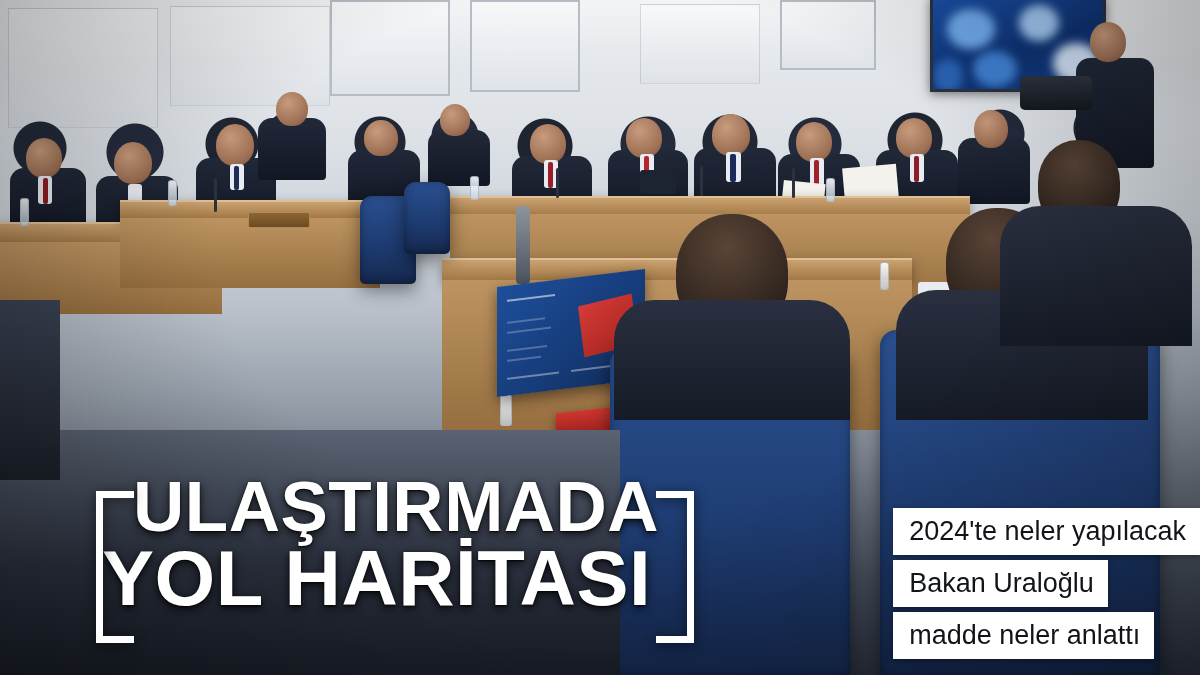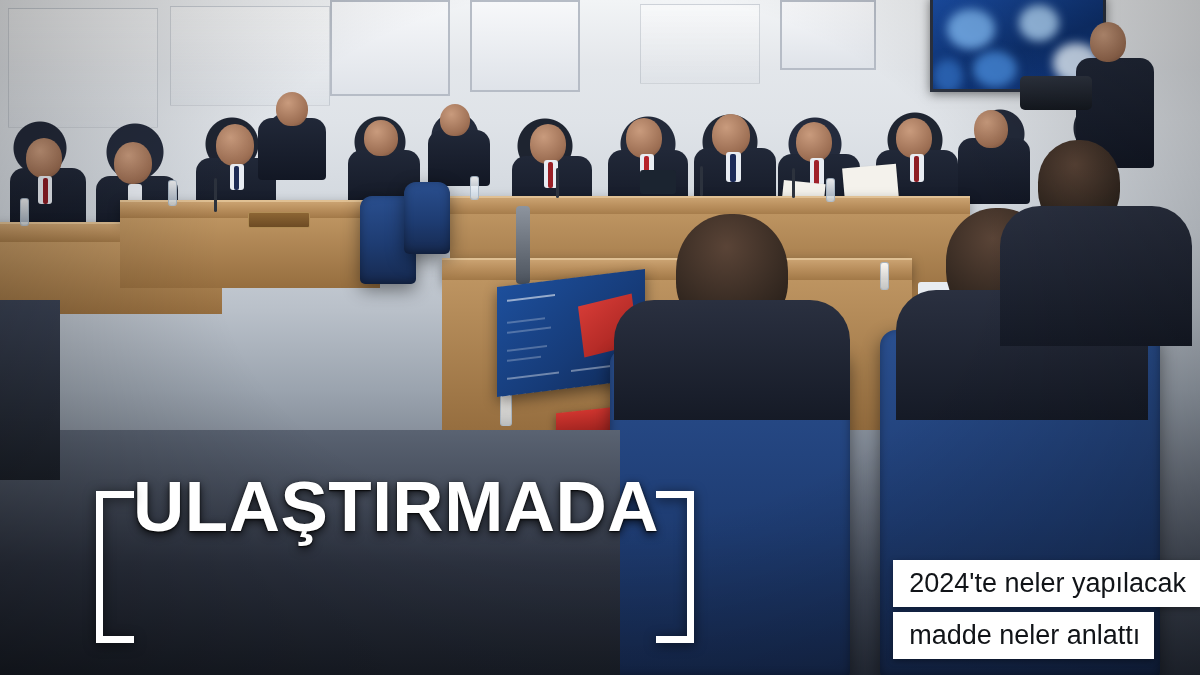--- a/index.html
+++ b/index.html
@@ -346,20 +346,22 @@
     <div style="position:absolute;left:0;top:430px;width:620px;height:245px;background:linear-gradient(180deg,#5a6372,#2d3341 55%,#1a1f29);"></div>
     <div style="position:absolute;left:0;top:300px;width:60px;height:180px;background:linear-gradient(180deg,#3a4254,#1b2029);"></div>
 
     <div class="vignette"></div>
   </div>
 
   <div class="headline">
     <div class="bracket left"></div>
     <div class="bracket right"></div>
     <div class="line1">ULAŞTIRMADA</div>
+    <div class="line2">YOL HARİTASI</div>
   </div>
 
   <div class="captions">
     <div class="cap">2024'te neler yapılacak</div>
+    <div class="cap">Bakan Uraloğlu</div>
     <div class="cap">madde neler anlattı</div>
   </div>
 
 </div>
 
 </body></html>

